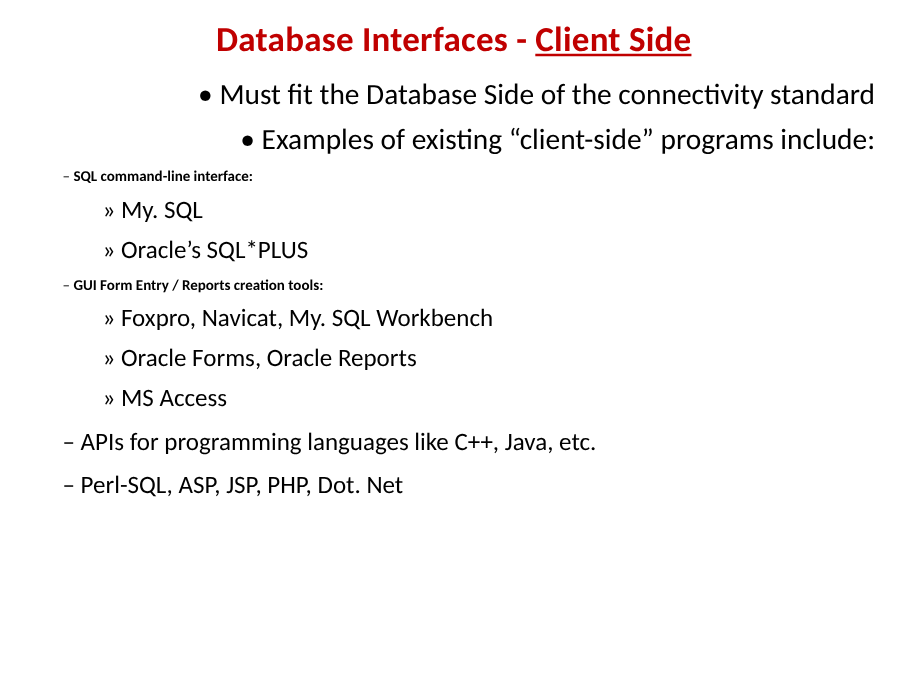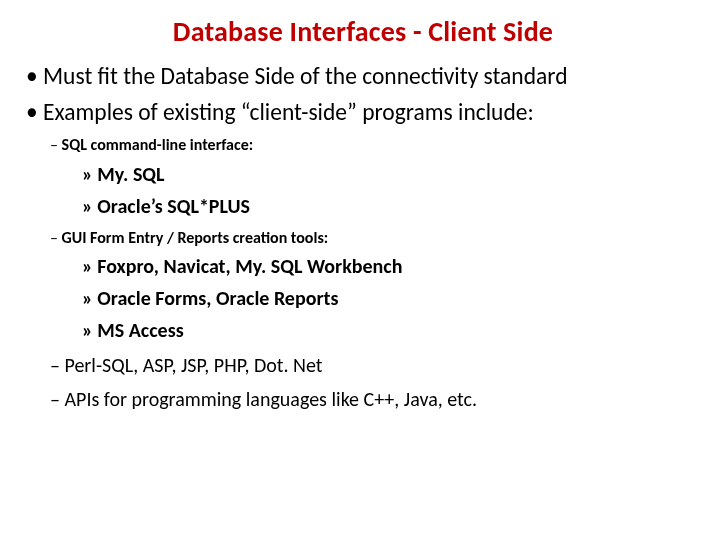--- a/index.html
+++ b/index.html
@@ -19,41 +19,43 @@
   }
   .title {
     color: #c00000;
     font-weight: 700;
     font-size: 28px;
     text-align: center;
     margin: 4px 0 12px 0;
     letter-spacing: 0.2px;
   }
   .title .underline {
+    text-decoration: underline;
   }
   .lvl1 {
     font-size: 23.5px;
     line-height: 1.35;
     margin: 4px 0 4px 0;
+    text-align: right;
   }
   .lvl2 {
-    font-size: 16px;
+    font-size: 12px;
     font-weight: 700;
     line-height: 1.4;
     margin: 6px 0 2px 24px;
   }
   .lvl2nw {
     font-size: 20px;
     font-weight: 400;
     line-height: 1.4;
     margin: 6px 0 2px 24px;
   }
   .lvl3 {
     font-size: 20px;
-    font-weight: 700;
+    font-weight: 400;
     line-height: 1.5;
     margin: 2px 0 2px 56px;
   }
   .bullet1::before {
     content: "• ";
   }
   .dash2::before {
     content: "– ";
     font-weight: 400;
   }
@@ -76,16 +78,16 @@
 
   <div class="lvl2 dash2"><span>SQL command-line interface:</span></div>
   <div class="lvl3 chev3"><span>My. SQL</span></div>
   <div class="lvl3 chev3"><span>Oracle’s SQL*PLUS</span></div>
 
   <div class="lvl2 dash2"><span>GUI Form Entry / Reports creation tools:</span></div>
   <div class="lvl3 chev3"><span>Foxpro, Navicat, My. SQL Workbench</span></div>
   <div class="lvl3 chev3"><span>Oracle Forms, Oracle Reports</span></div>
   <div class="lvl3 chev3"><span>MS Access</span></div>
 
+  <div class="lvl2nw dash2"><span>APIs for programming languages like C++, Java, etc.</span></div>
   <div class="lvl2nw dash2"><span>Perl-SQL, ASP, JSP, PHP, Dot. Net</span></div>
-  <div class="lvl2nw dash2"><span>APIs for programming languages like C++, Java, etc.</span></div>
 
 </div>
 
 </body></html>

